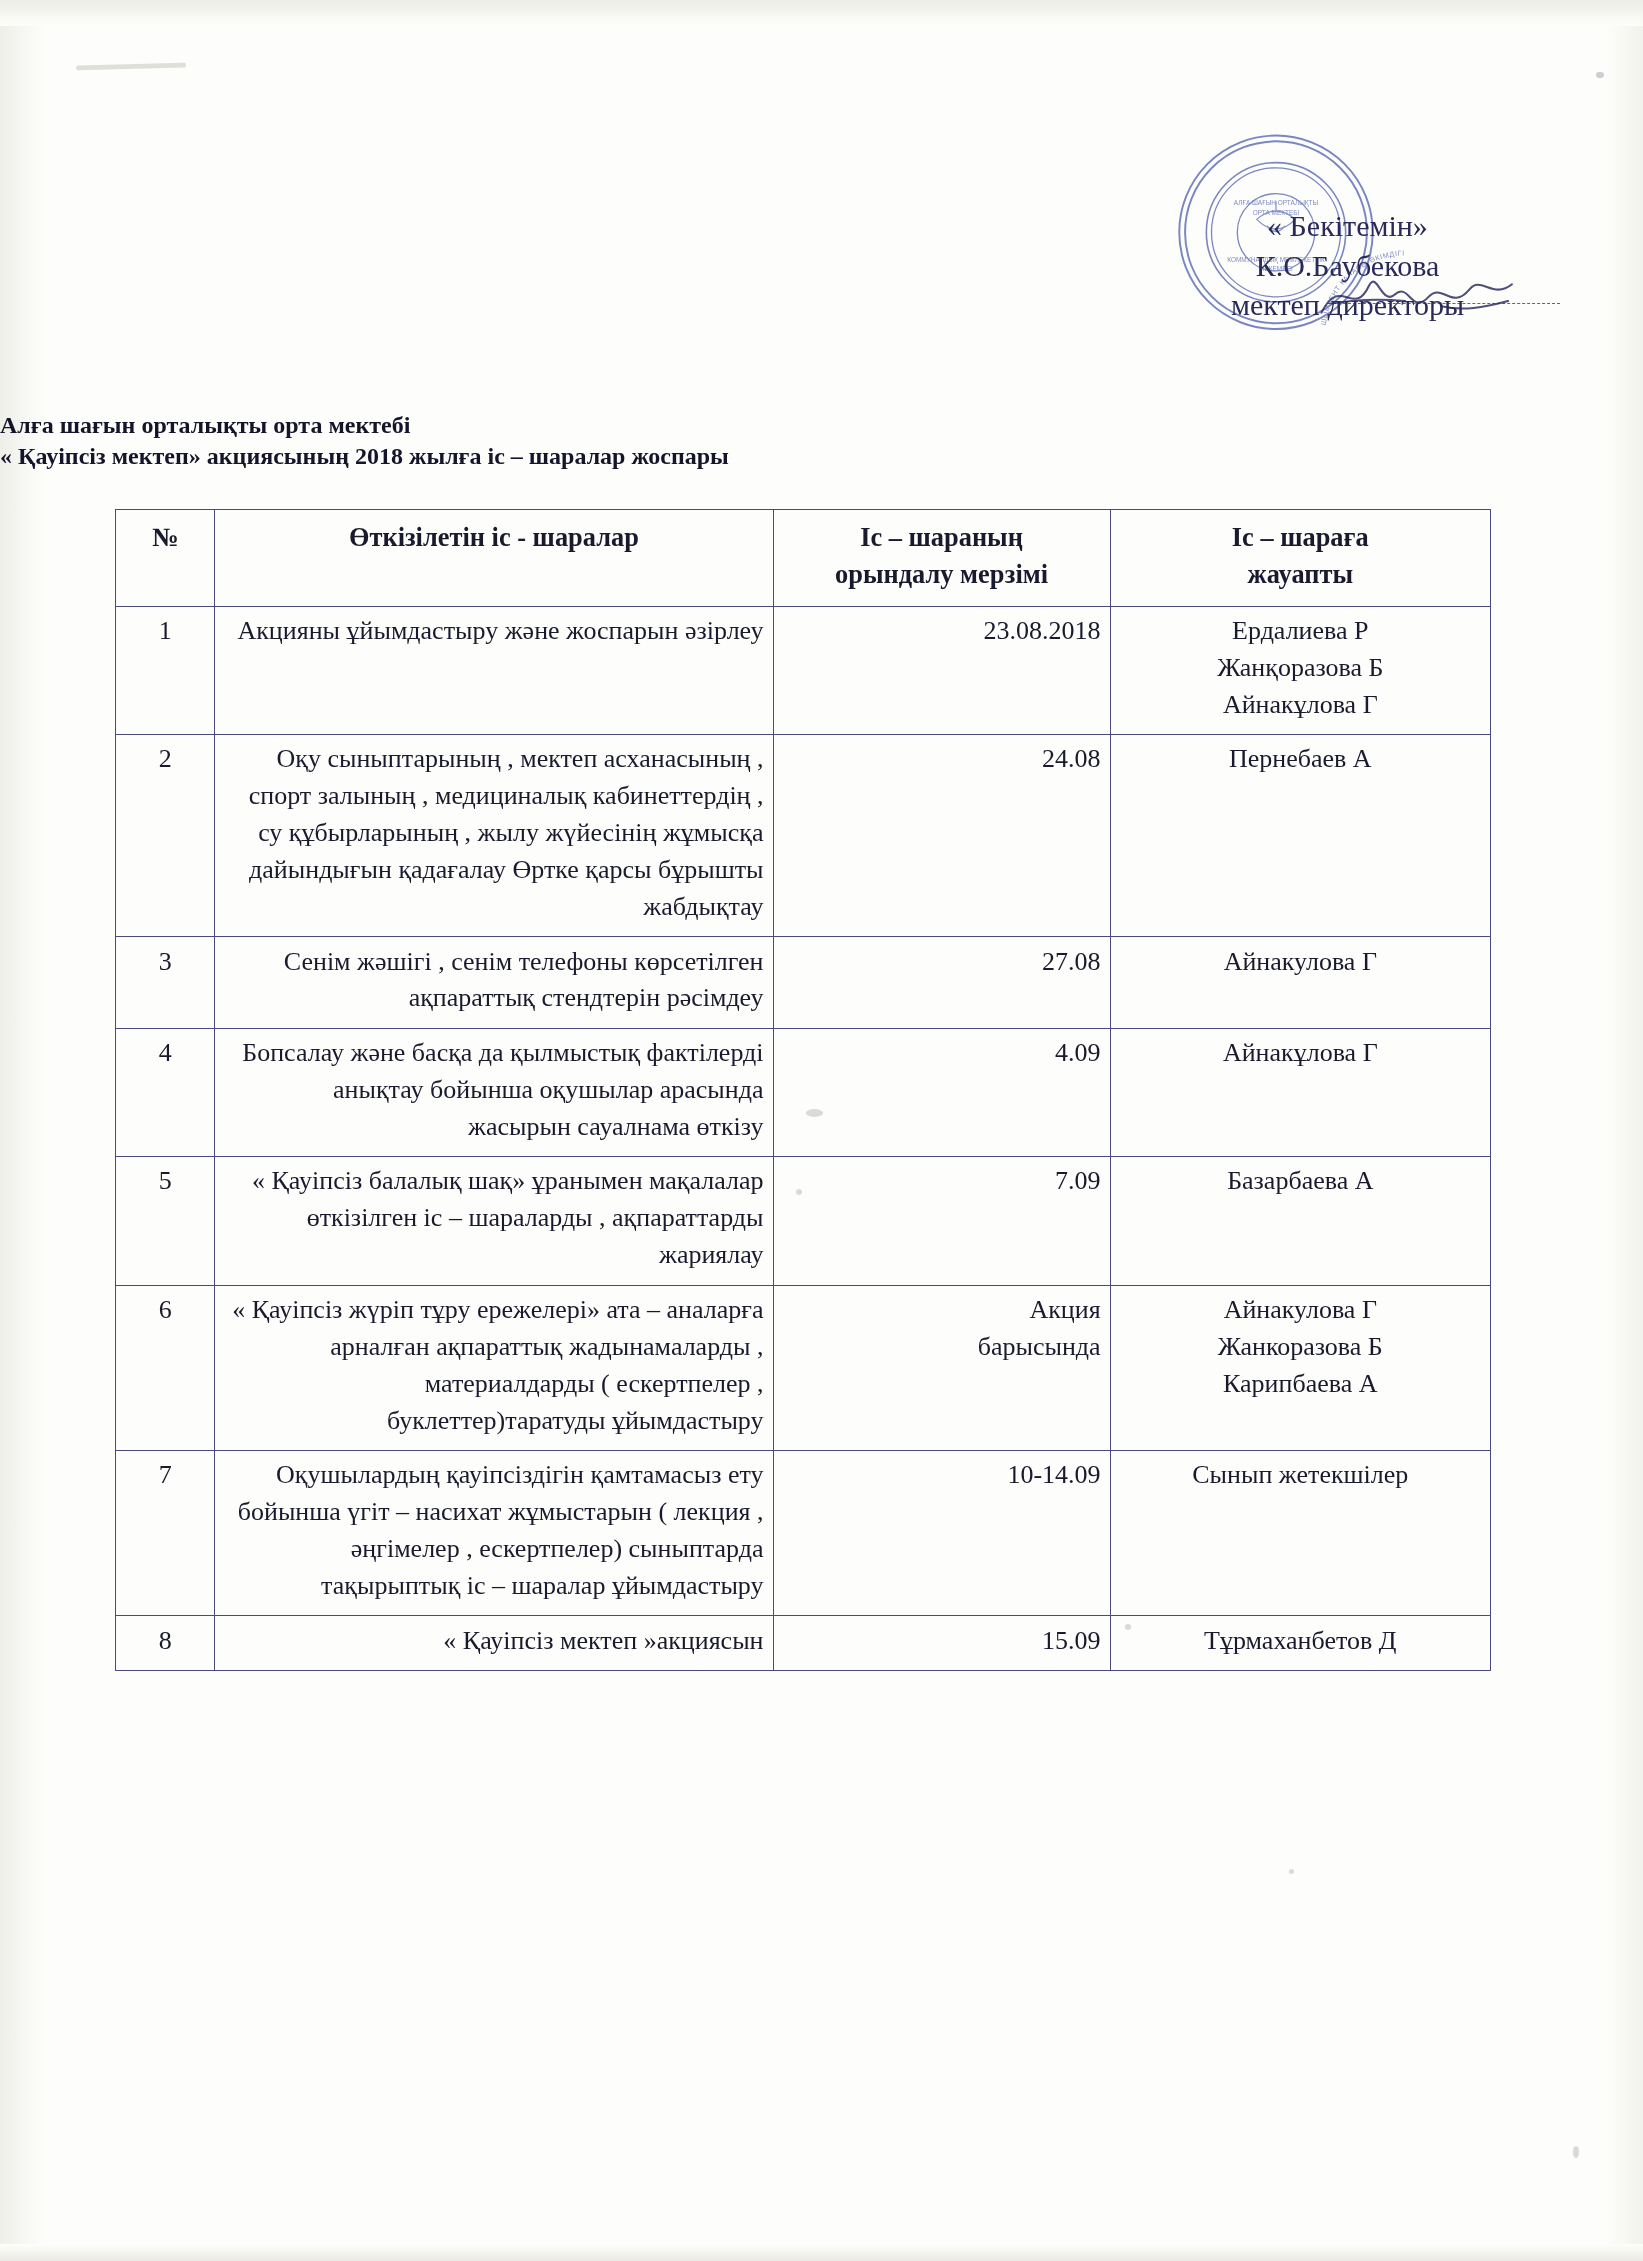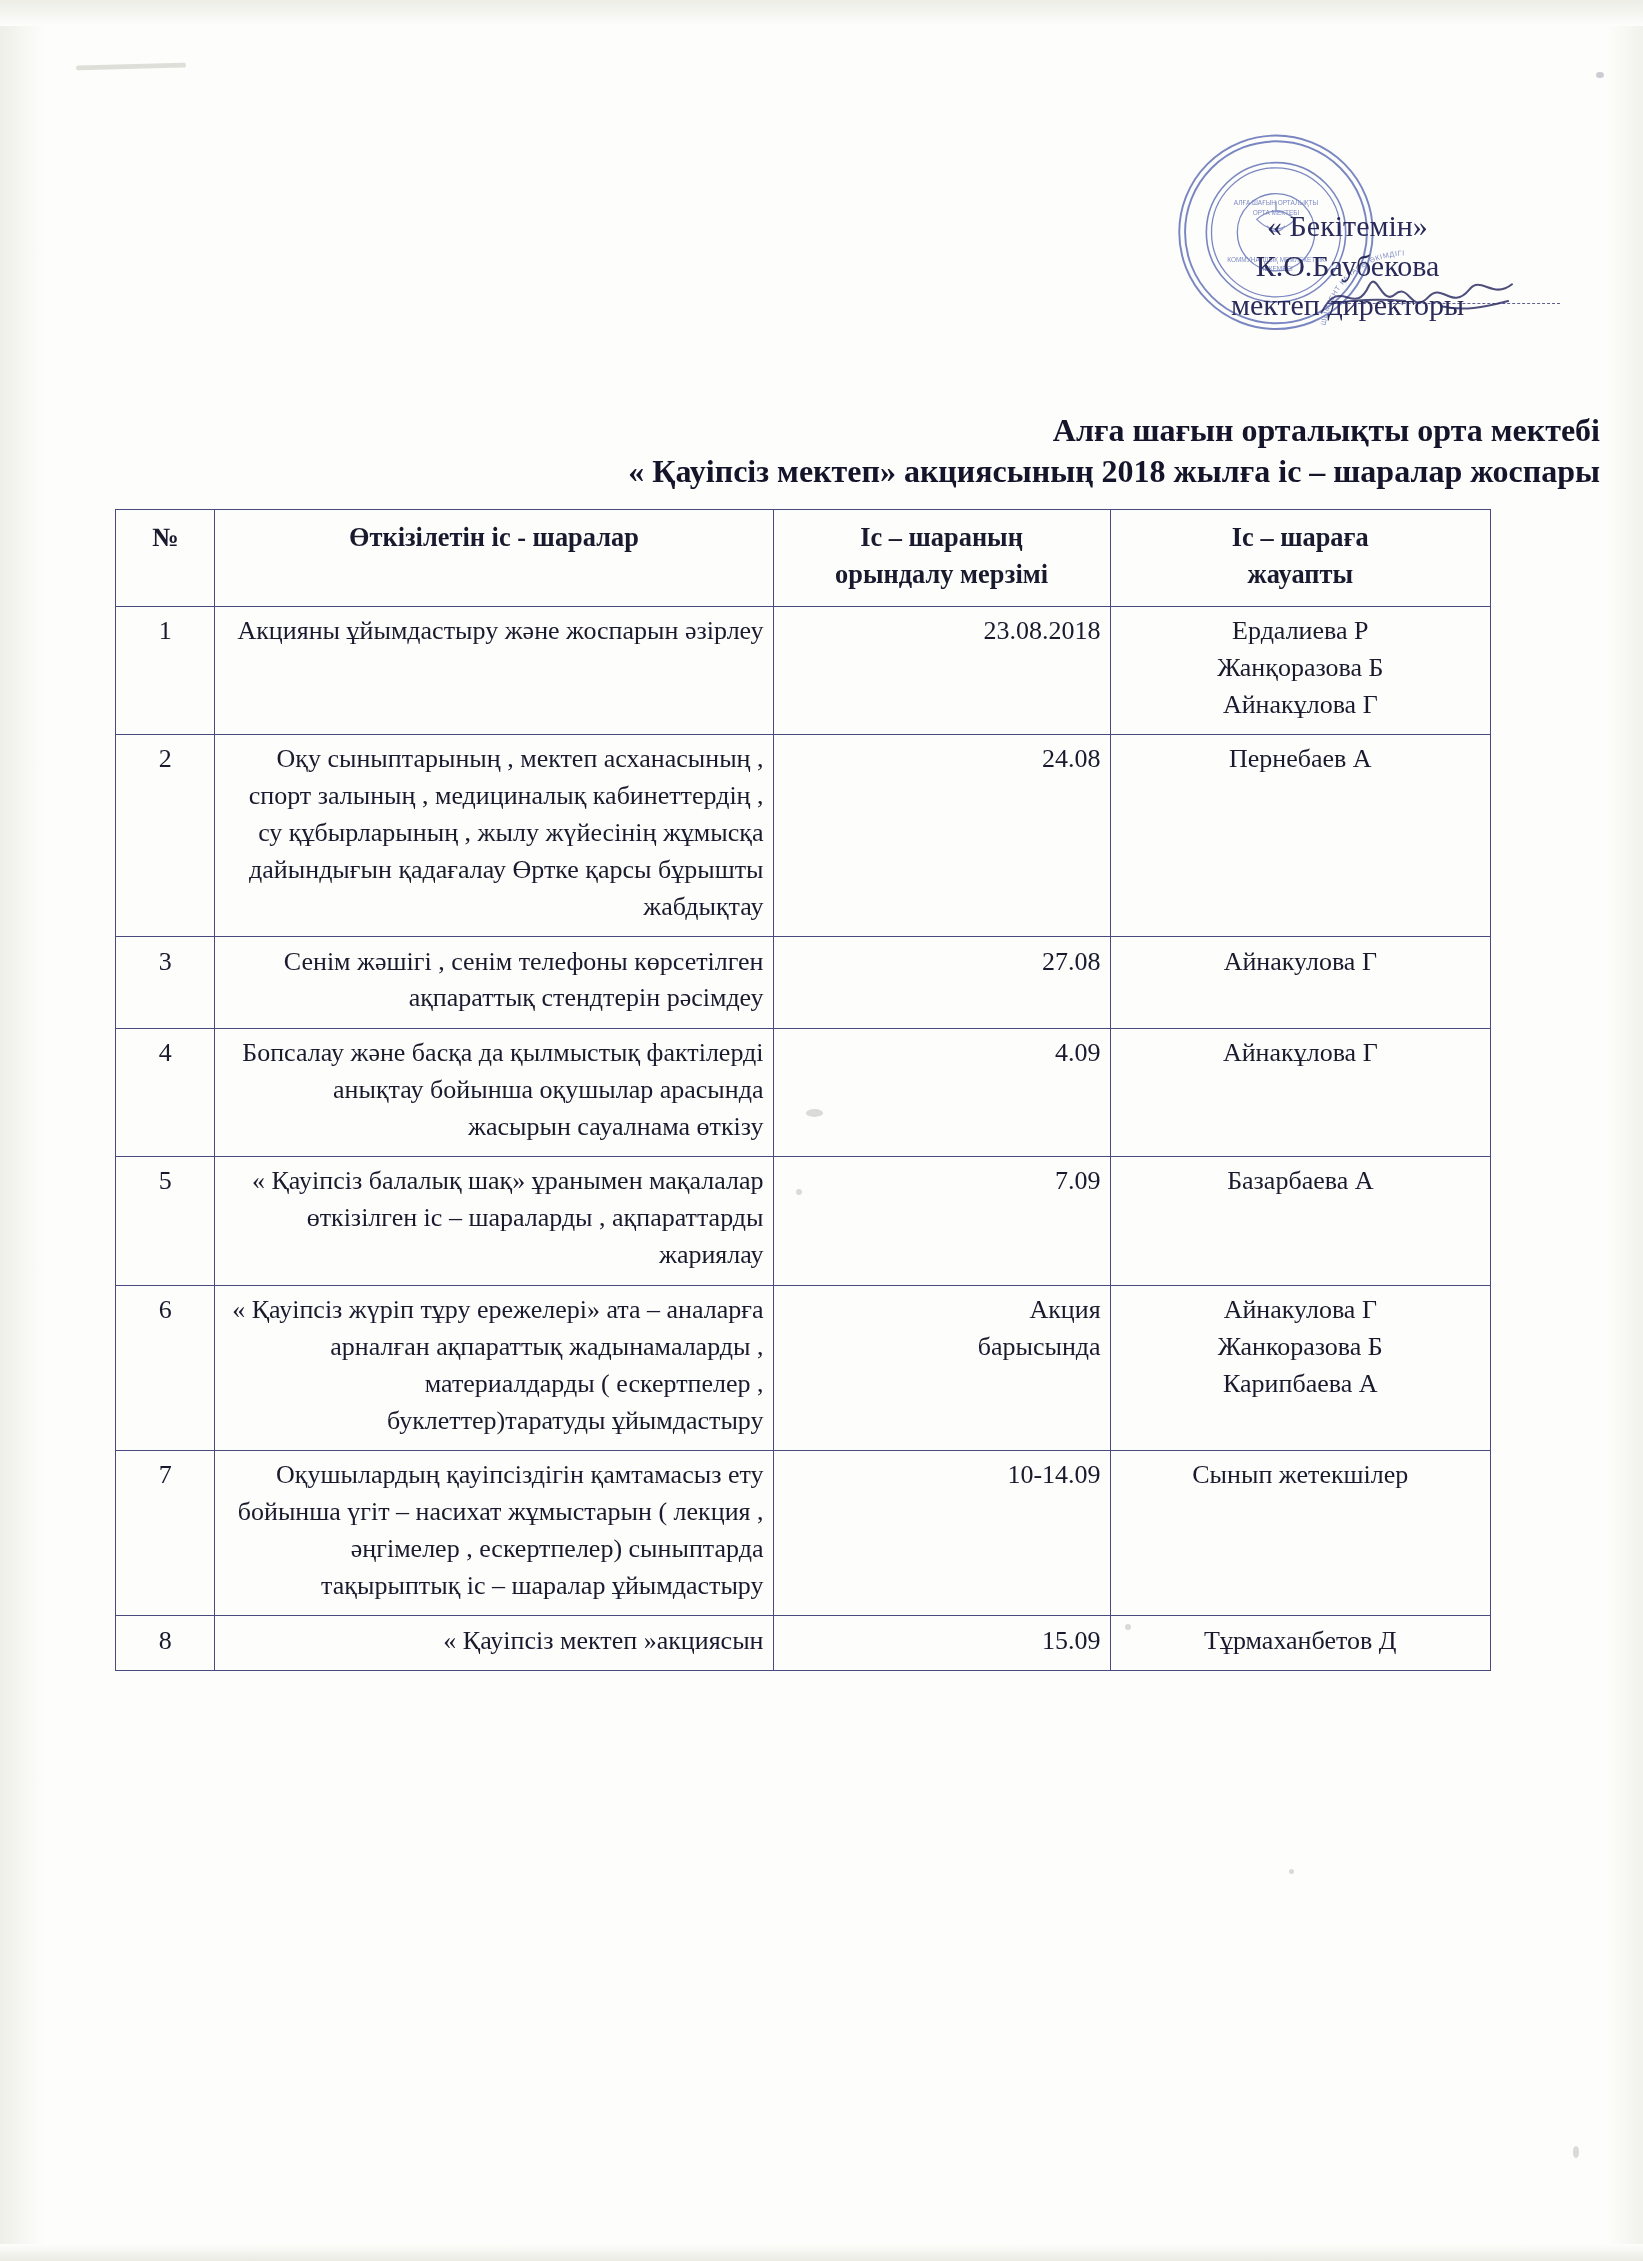--- a/index.html
+++ b/index.html
@@ -101,22 +101,22 @@
     pointer-events: none;
   }
   .signature svg { width:100%; height:100%; opacity:.8; }
 
   
   .doc-title {
     position: absolute;
     top: 410px;
     left: 0;
     width: 1600px;
-    text-align: right;
-    font-size: 32px;
+    text-align: left;
+    font-size: 24px;
     font-weight: bold;
     line-height: 1.28;
     color: #14142b;
   }
   .doc-title .l2 { display: block; }
 
   
   table.plan {
     position: absolute;
     left: 115px;

